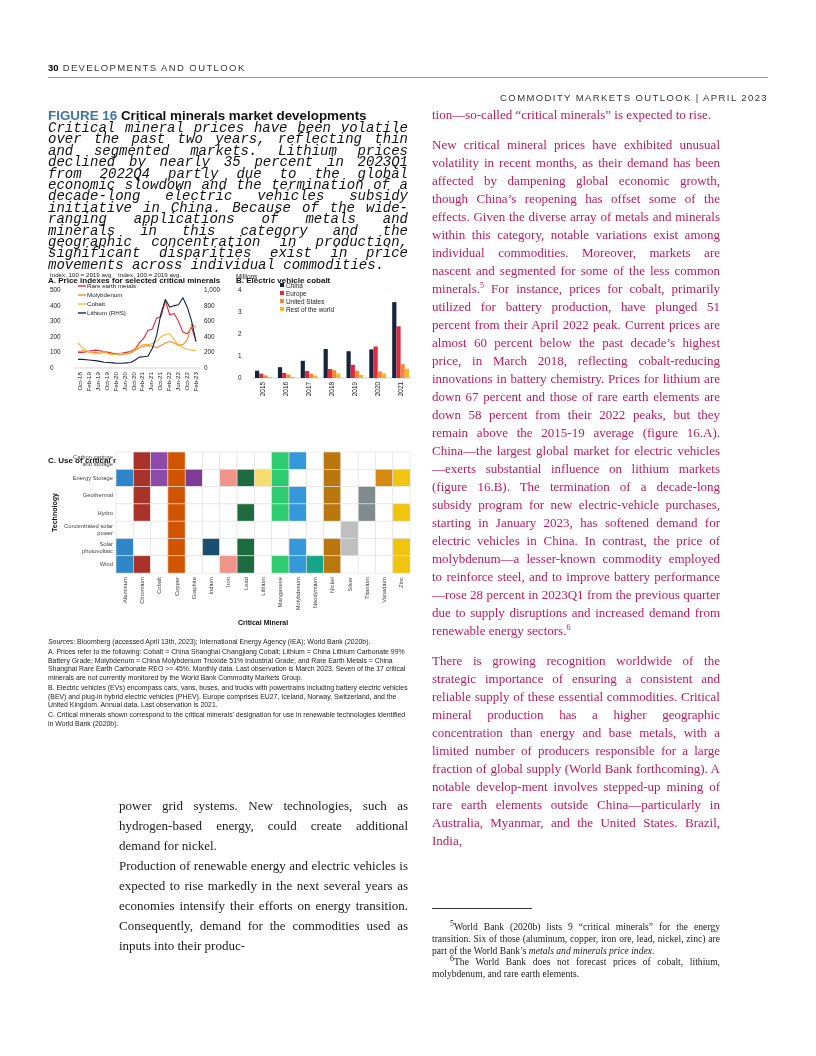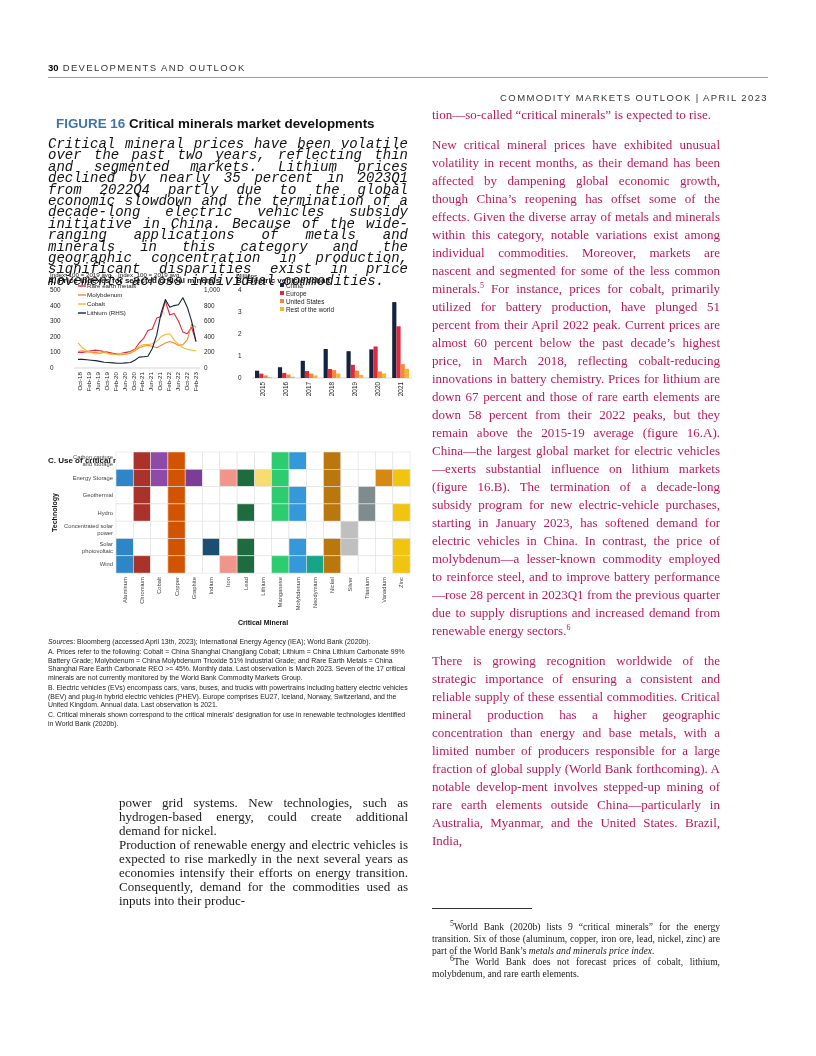--- a/index.html
+++ b/index.html
@@ -6,39 +6,39 @@
   body { width: 816px; height: 1056px; position: relative; overflow: hidden; }
 
   .running-head { position: absolute; top: 62px; left: 48px; width: 720px; height: 14px;
     font-family: "Liberation Sans", sans-serif; font-size: 9.5px; letter-spacing: 1.4px; color: #333; }
   .running-head .pgnum { font-weight: bold; color: #000; letter-spacing: 0; margin-right: 0; }
   .running-head .right { position: absolute; right: 0; top: 0; margin-top: 30px; }
   .head-rule { position: absolute; top: 77px; left: 48px; width: 720px; height: 1px; background: #9a9a9a; }
 
   
   .fig { position: absolute; left: 48px; top: 108px; width: 360px; }
-  .fig-title { font-family: "Liberation Sans", sans-serif; font-size: 13.4px; font-weight: bold; color: #111; margin: 8px; }
+  .fig-title { font-family: "Liberation Sans", sans-serif; font-size: 13.4px; font-weight: bold; color: #111; margin: 0; }
   .fig-title .num { color: #3f74a6; }
   .fig-caption { font-family: Liberation Mono, monospace; font-style: italic; font-size: 14px; line-height: 11.4px;
     color: #111; text-align: justify; }
 
   .panel-title { font-family: "Liberation Sans", sans-serif; font-size: 8px; font-weight: bold; color: #111; line-height: 10px; margin-top: 32px; }
 
   .panelA { position: absolute; left: 48px; top: 244px; width: 180px; height: 170px; }
   .panelB { position: absolute; left: 236px; top: 244px; width: 180px; height: 170px; }
   .panelC { position: absolute; left: 48px; top: 424px; width: 370px; height: 200px; }
 
   svg text { font-family: "Liberation Sans", sans-serif; }
 
   .sources { position: absolute; left: 48px; top: 638px; width: 362px;
     font-family: "Liberation Sans", sans-serif; font-size: 6.9px; line-height: 8.6px; color: #222; }
   .sources p { margin: 0 0 1.5px 0; }
 
   .body-left { position: absolute; left: 119px; top: 796px; width: 289px;
-    font-family: "Liberation Serif", serif; font-size: 13px; line-height: 14px; color: #1a1a1a; text-align: justify; }
+    font-family: "Liberation Serif", serif; font-size: 13px; line-height: 20px; color: #1a1a1a; text-align: justify; }
   .body-left p { margin: 0; }
   .subhead { font-family: "Liberation Sans", sans-serif; font-size: 13.4px; color: #4a7db0; margin: 14px 0 10px 0; }
 
   .body-right { position: absolute; left: 432px; top: 106px; width: 288px;
     font-family: "Liberation Serif", serif; font-size: 13px; line-height: 18px; color: #be185d; text-align: justify; }
   .body-right p { margin: 0 0 12px 0; }
   sup { font-size: 8px; line-height: 0; vertical-align: super; }
 
   .fn-rule { position: absolute; left: 432px; top: 908px; width: 100px; height: 1px; background: #333; }
   .footnotes { position: absolute; left: 432px; top: 921px; width: 288px;

